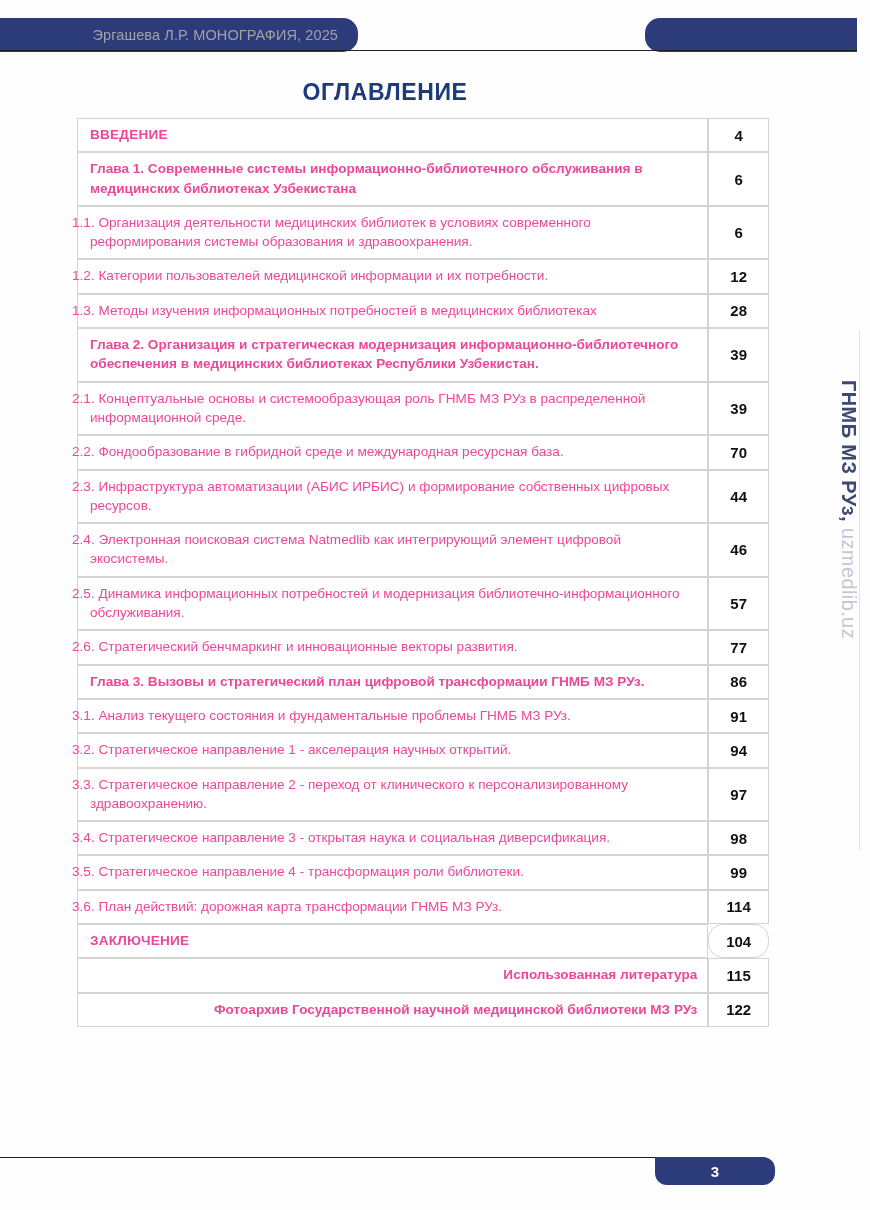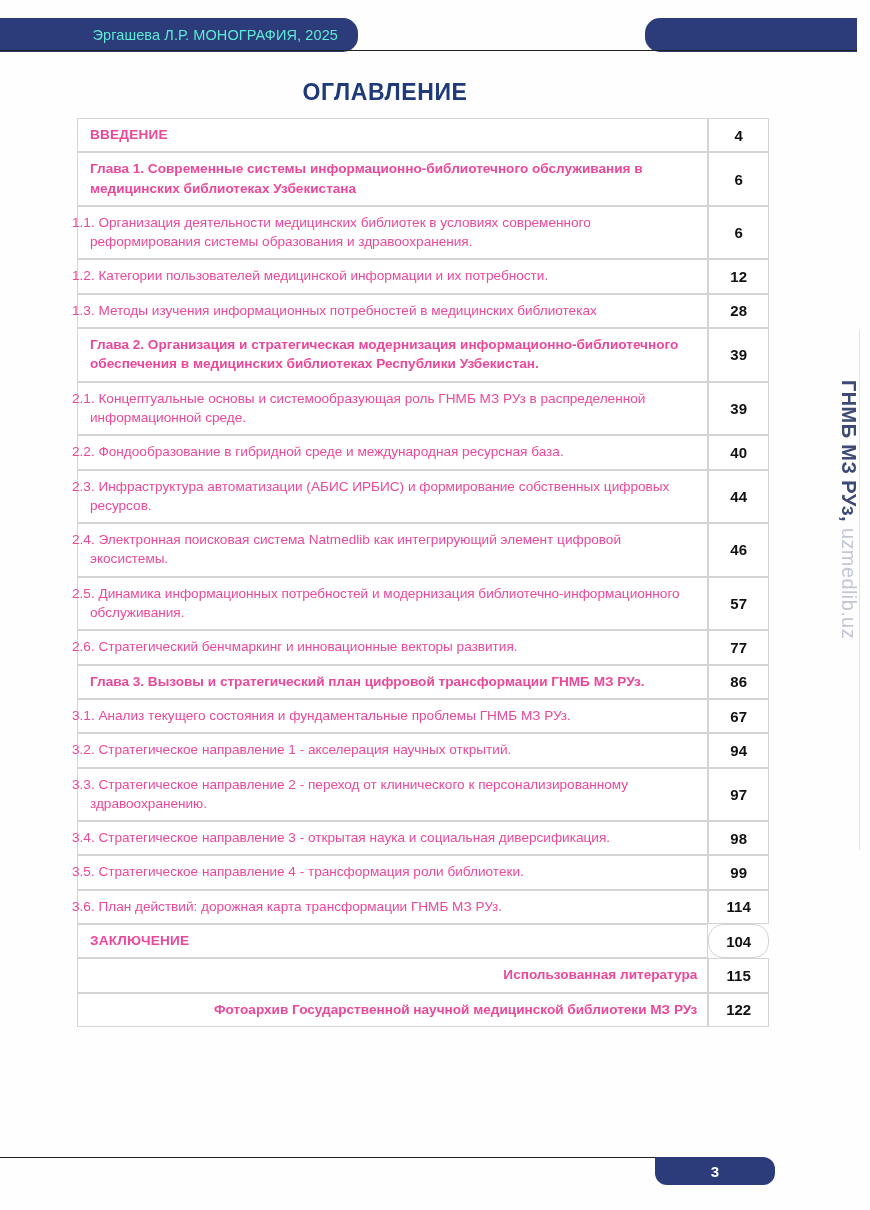--- a/index.html
+++ b/index.html
@@ -29,21 +29,21 @@
     background: #2c3b7a;
     border-top-right-radius: 15px;
     border-bottom-right-radius: 15px;
     display: flex;
     align-items: center;
     justify-content: flex-end;
     box-sizing: border-box;
     padding-right: 20px;
   }
   #header-band-left .hdr-text {
-    color: #5eead4;
+    color: #a3a3a3;
     font-size: 14.5px;
     font-weight: 400;
     letter-spacing: 0.1px;
     white-space: nowrap;
   }
   #header-band-right {
     position: absolute;
     left: 645px;
     top: 18px;
     width: 212px;
@@ -226,21 +226,21 @@
         <tr class="r-chapter">
           <td class="c-title">Глава 2. Организация и стратегическая модернизация информационно-библиотечного обеспечения в медицинских библиотеках Республики Узбекистан.</td>
           <td class="c-page">39</td>
         </tr>
         <tr class="r-sub">
           <td class="c-title">2.1. Концептуальные основы и системообразующая роль ГНМБ МЗ РУз в распределенной информационной среде.</td>
           <td class="c-page">39</td>
         </tr>
         <tr class="r-sub">
           <td class="c-title">2.2. Фондообразование в гибридной среде и международная ресурсная база.</td>
-          <td class="c-page">40</td>
+          <td class="c-page">70</td>
         </tr>
         <tr class="r-sub">
           <td class="c-title">2.3. Инфраструктура автоматизации (АБИС ИРБИС) и формирование собственных цифровых ресурсов.</td>
           <td class="c-page">44</td>
         </tr>
         <tr class="r-sub">
           <td class="c-title">2.4. Электронная поисковая система Natmedlib как интегрирующий элемент цифровой экосистемы.</td>
           <td class="c-page">46</td>
         </tr>
         <tr class="r-sub">
@@ -250,21 +250,21 @@
         <tr class="r-sub">
           <td class="c-title">2.6. Стратегический бенчмаркинг и инновационные векторы развития.</td>
           <td class="c-page">77</td>
         </tr>
         <tr class="r-chapter">
           <td class="c-title">Глава 3. Вызовы и стратегический план цифровой трансформации ГНМБ МЗ РУз.</td>
           <td class="c-page">86</td>
         </tr>
         <tr class="r-sub">
           <td class="c-title">3.1. Анализ текущего состояния и фундаментальные проблемы ГНМБ МЗ РУз.</td>
-          <td class="c-page">67</td>
+          <td class="c-page">91</td>
         </tr>
         <tr class="r-sub">
           <td class="c-title">3.2. Стратегическое направление 1 - акселерация научных открытий.</td>
           <td class="c-page">94</td>
         </tr>
         <tr class="r-sub">
           <td class="c-title">3.3. Стратегическое направление 2 - переход от клинического к персонализированному здравоохранению.</td>
           <td class="c-page">97</td>
         </tr>
         <tr class="r-sub">

